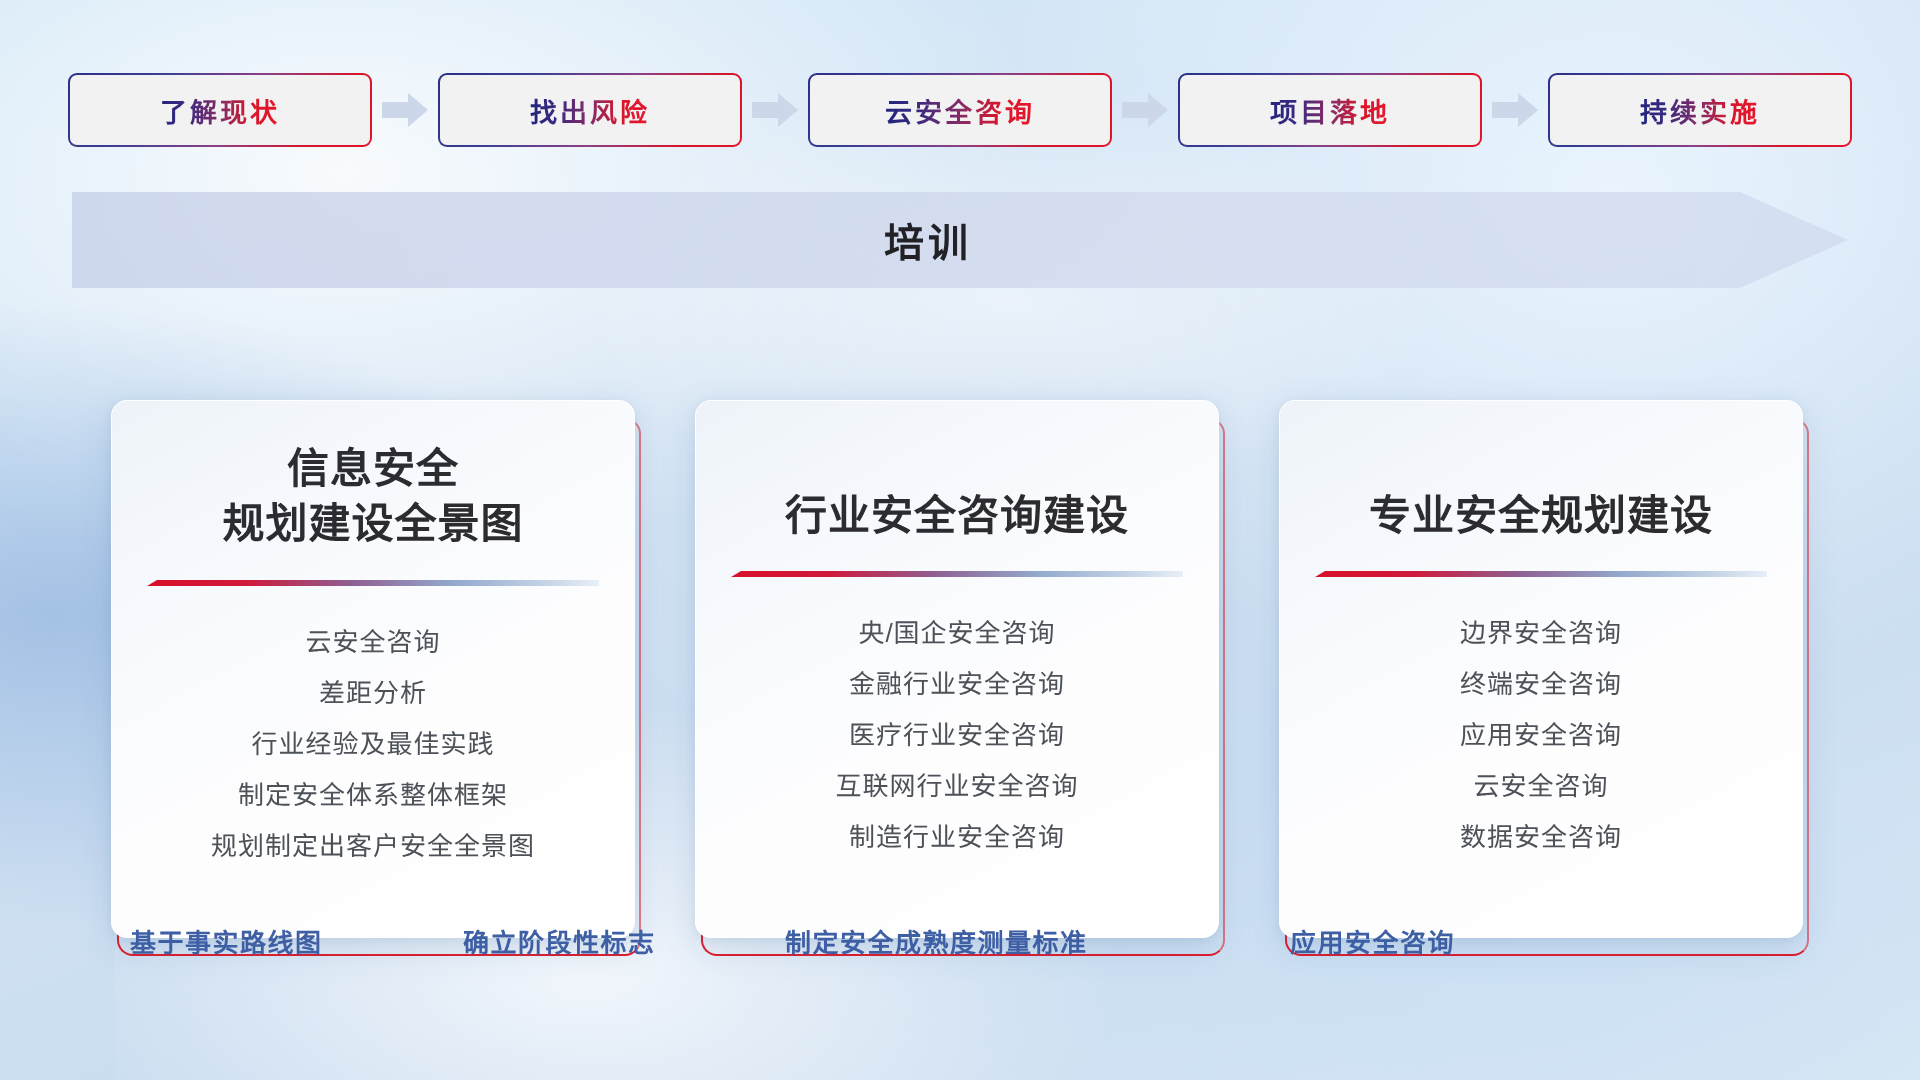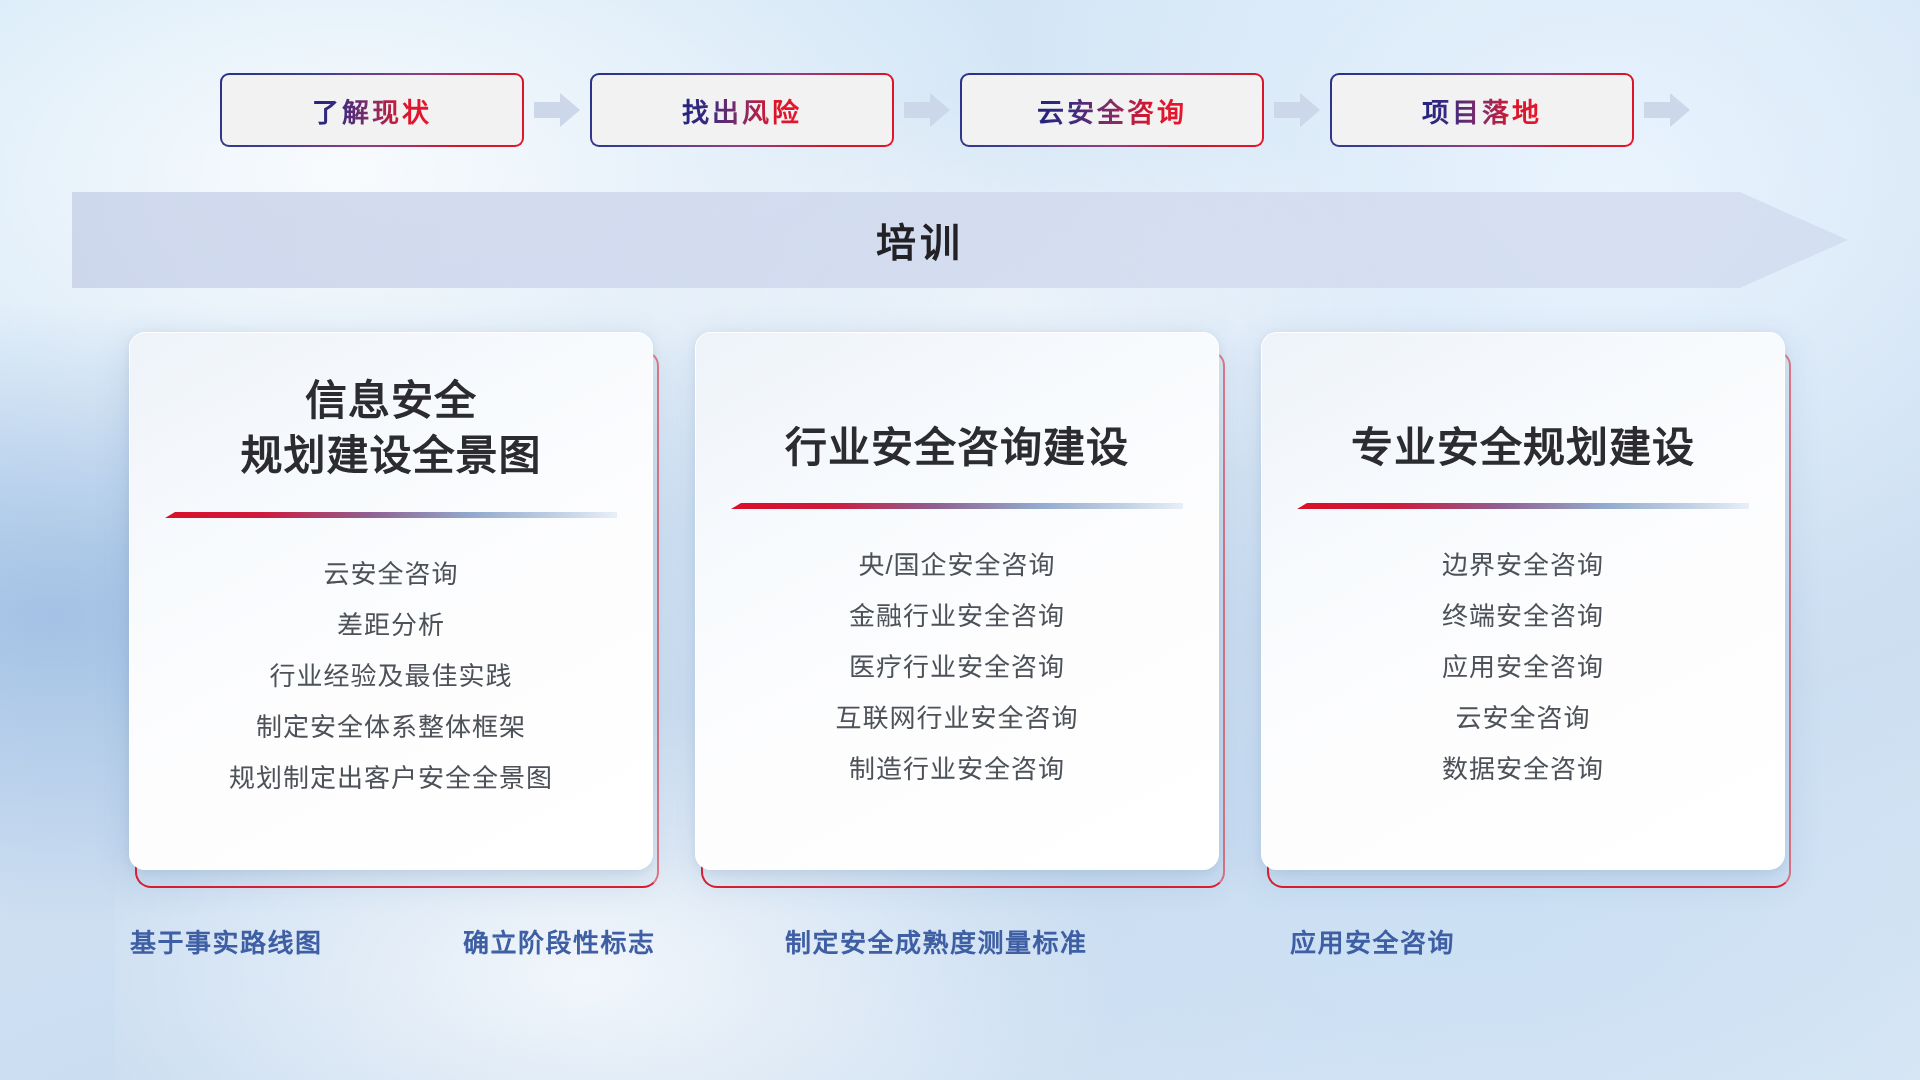--- a/index.html
+++ b/index.html
@@ -74,30 +74,30 @@
 
   
   #banner{
     position:absolute;left:72px;top:192px;width:1776px;height:96px;z-index:4;
   }
   #banner .band{
     position:absolute;left:0;top:0;width:1776px;height:96px;
   }
   #banner .band svg{display:block;width:1776px;height:96px;}
   #banner-title{
-    position:absolute;left:8px;top:0;width:1680px;height:96px;
+    position:absolute;left:16px;top:0;width:1680px;height:96px;
     display:flex;align-items:center;justify-content:center;
     font-size:40px;font-weight:700;color:#222226;letter-spacing:4px;
   }
 
   
   #cards{
     position:absolute;left:0;top:332px;width:1920px;height:692px;
-    display:flex;justify-content:center;align-items:flex-start;
-    gap:36px;z-index:6;
+    display:flex;justify-content:center;align-items:center;
+    gap:54px;z-index:6;
   }
   .card-wrap{position:relative;width:530px;height:556px;}
   .card-accent{
     position:absolute;left:6px;top:18px;width:524px;height:538px;
     border-radius:16px;
     border:2px solid #e01b2b;
     border-top-color:rgba(224,27,43,.30);
     border-right-color:rgba(224,27,43,.55);
     box-sizing:border-box;
   }
@@ -189,20 +189,23 @@
 
   <div class="step">
     <span class="step-label">项目落地</span>
   </div>
   <div class="step-arrow">
     <svg width="46" height="34" viewBox="0 0 46 34" aria-hidden="true">
       <path d="M0 9 H26 V0 L46 17 L26 34 V25 H0 Z" fill="#ccd7ea"></path>
     </svg>
   </div>
 
+  <div class="step">
+    <span class="step-label">持续实施</span>
+  </div>
 
 </div>
 
 <div id="banner">
   <div class="band">
     <svg viewBox="0 0 1776 96" preserveAspectRatio="none" aria-hidden="true">
       <defs>
         <linearGradient id="bandgrad" x1="0" y1="0" x2="1" y2="0">
           <stop offset="0" stop-color="#c6d0e8" stop-opacity=".78"></stop>
           <stop offset="0.30" stop-color="#ccd5ec" stop-opacity=".80"></stop>

